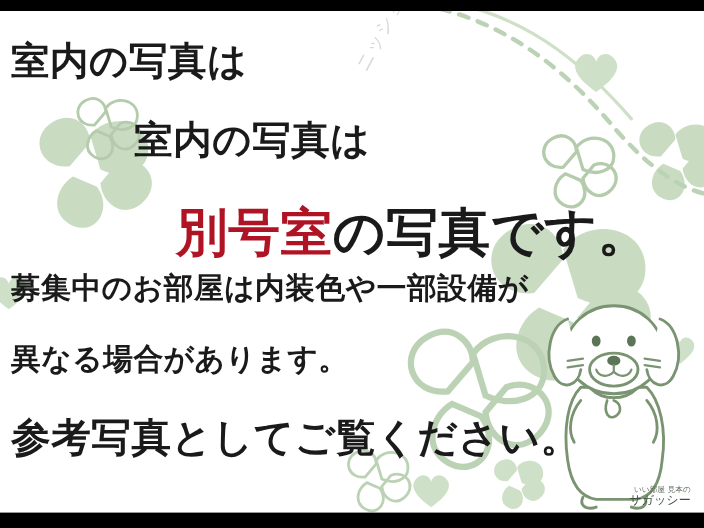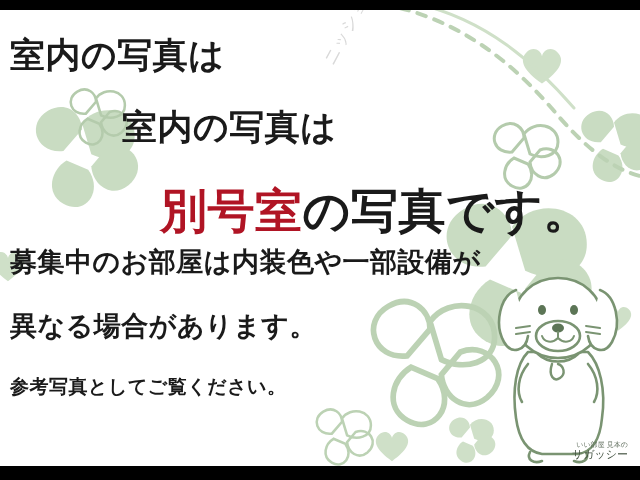--- a/index.html
+++ b/index.html
@@ -49,21 +49,21 @@
     color: #1a1a1a;
     font-weight: 700;
     letter-spacing: 0.5px;
   }
   .l1 { left: 10px;  top: 32px;  font-size: 35px; }
   .l2 { left: 122px; top: 104px; font-size: 35px; }
   .l3 { left: 128px; top: 180px; font-size: 47px; margin-left: 32px; }
   .l3 .hl { color: #b01424; }
   .l4 { left: 10px;  top: 244px; font-size: 27px; font-weight: 600; }
   .l5 { left: 10px;  top: 308px; font-size: 27px; font-weight: 600; }
-  .l6 { left: 10px;  top: 374px; font-size: 19px; font-weight: 600; }
+  .l6 { left: 10px;  top: 374px; font-size: 36px; font-weight: 600; }
 
   
   .watermark {
     position: absolute;
     left: 318px;
     top: 58px;
     z-index: 10;
     font-family: "DejaVu Sans", "Liberation Sans", sans-serif;
     font-size: 17px;
     color: #d9d9d9;

